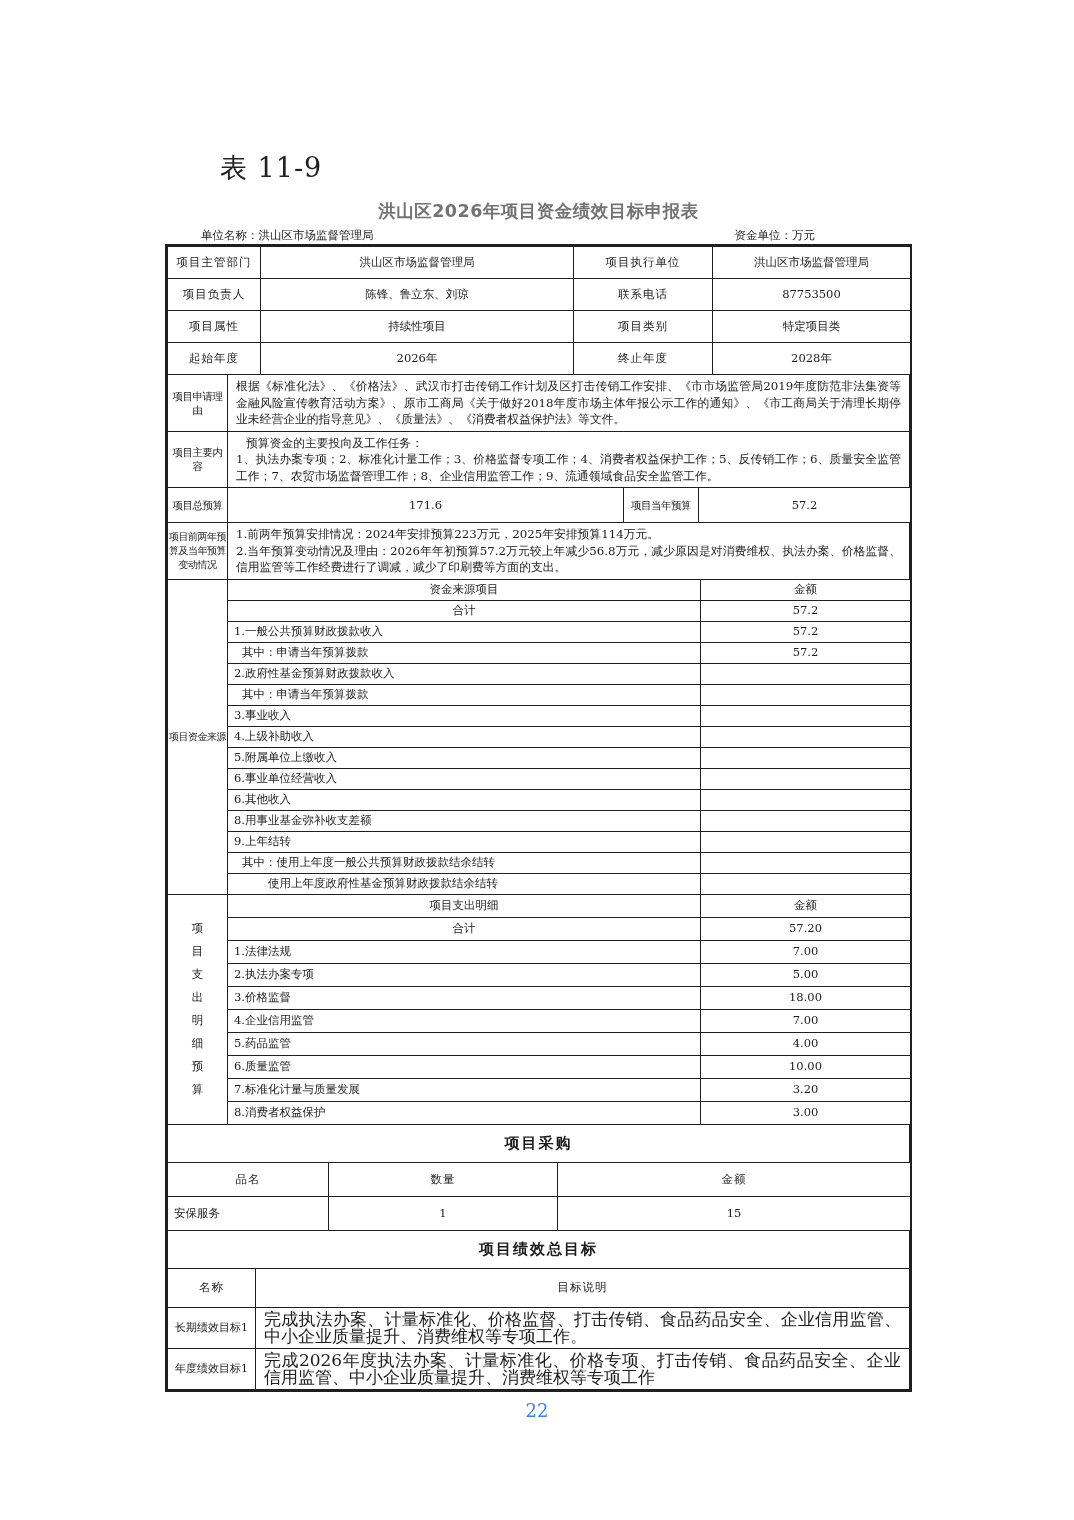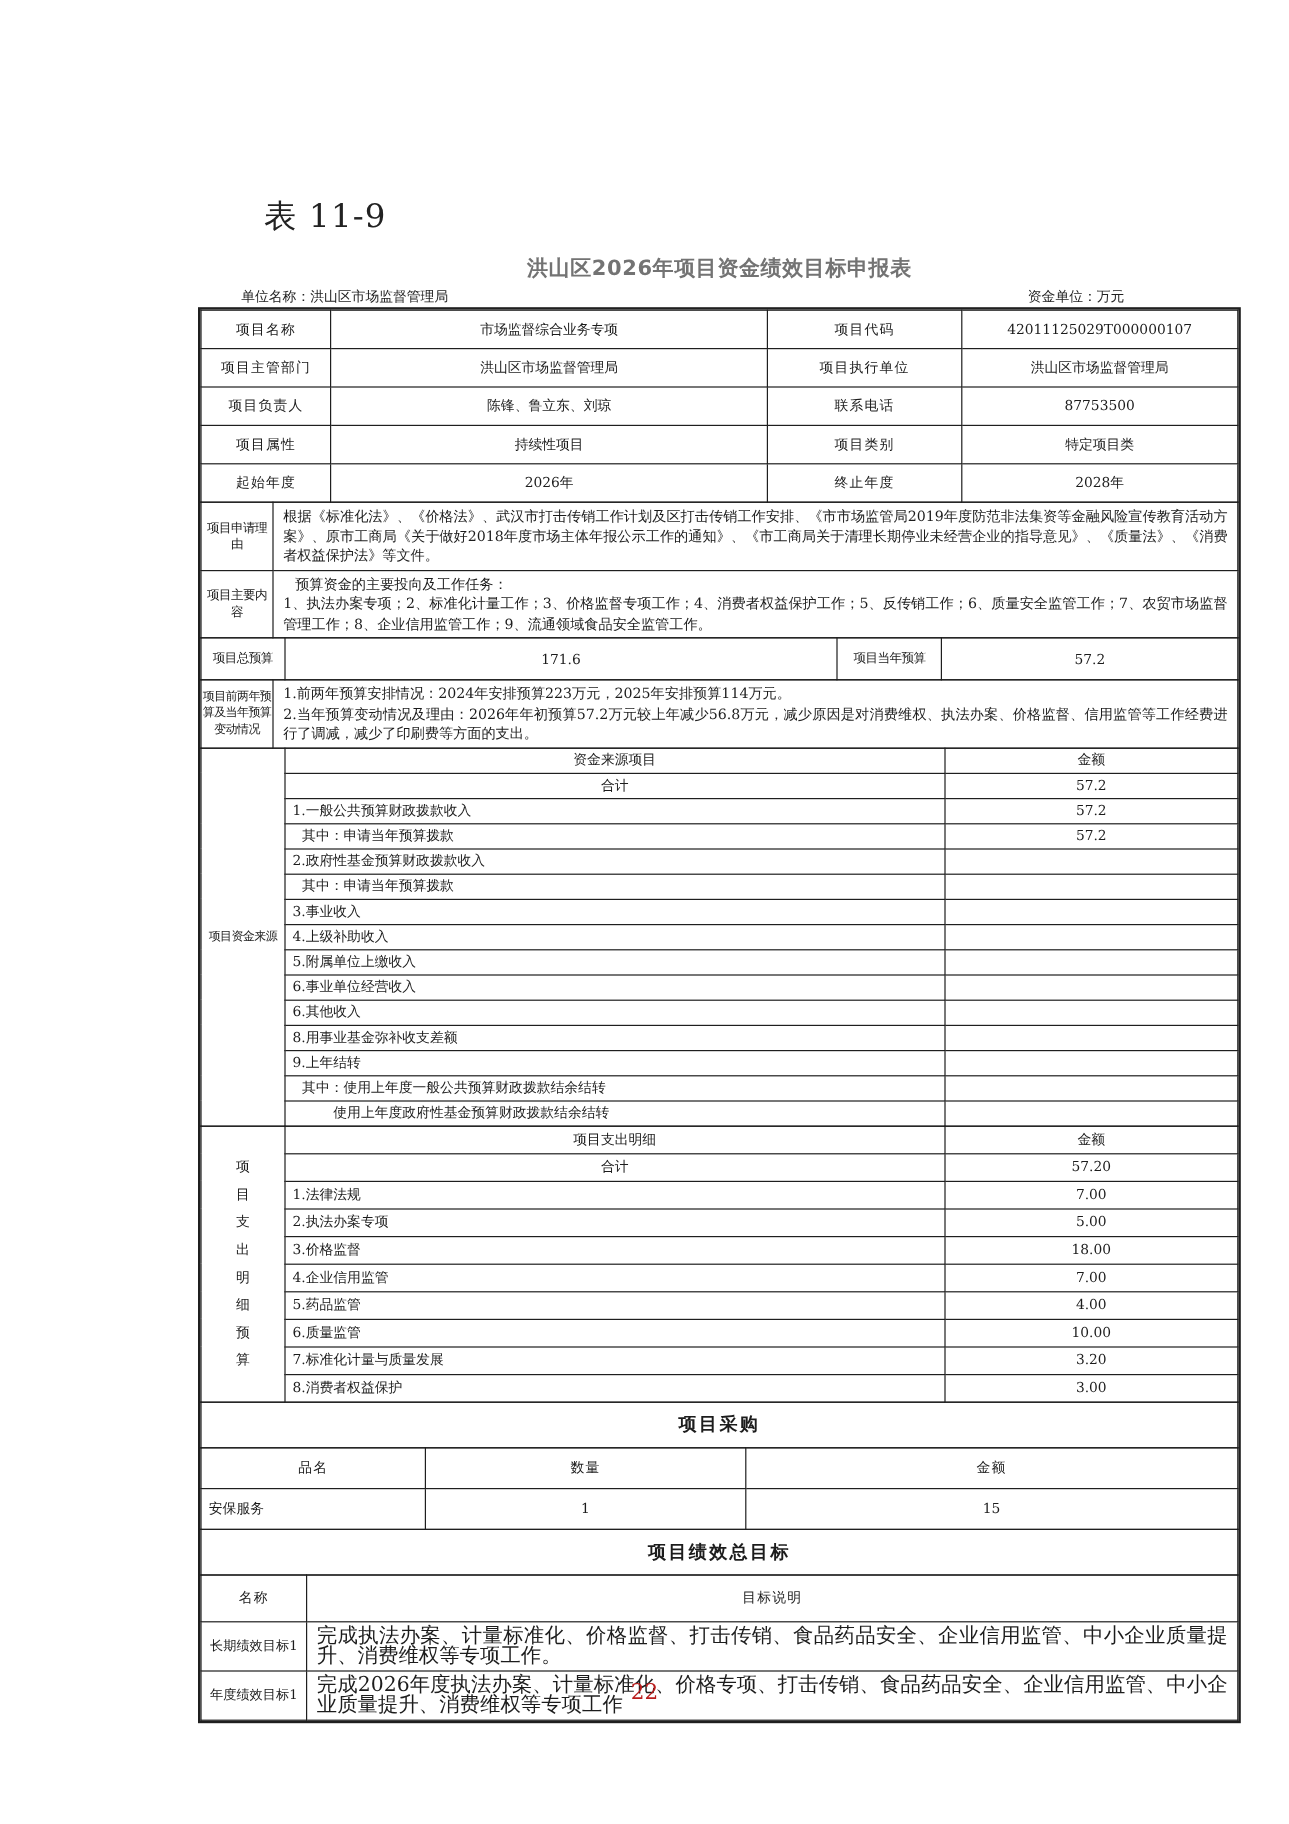--- a/index.html
+++ b/index.html
@@ -2,21 +2,21 @@
 <html><head>
 <meta charset="utf-8">
 <style>
   html,body{margin:0;padding:0;background:#ffffff;}
   body{
     width:1074px;height:1520px;position:relative;
     font-family:"DejaVu Serif","Liberation Serif",serif;
     color:#1c1c1c;
     -webkit-font-smoothing:antialiased;
   }
-  .content{position:absolute;left:165px;top:16px;width:869px;}
+  .content{position:absolute;left:165px;top:4px;width:747px;}
   .sheet-label{
     margin:146px 0 0 55px;
     font-size:27px;letter-spacing:1px;color:#222;
   }
   .doc-title{
     margin-top:13px;text-align:center;
     font-family:"DejaVu Sans","Liberation Sans",sans-serif;
     font-weight:bold;font-size:17.5px;letter-spacing:0.5px;color:#737373;
   }
   .meta-line{
@@ -59,21 +59,21 @@
   .vert-label{padding:0;text-align:center;margin-top:19px;}
   .vert-label .vtxt{
     display:inline-block;width:13px;
     word-break:break-all;line-height:23px;
     font-size:11.5px;text-align:center;
   }
   .goal-name{text-align:center;font-size:11px;letter-spacing:0;padding:2px 2px;}
   .goal-desc{text-align:justify;line-height:17px;font-size:17px;padding:3px 8px;}
   .page-number{
     position:absolute;left:0;top:1400px;width:1074px;
-    text-align:center;font-size:18px;color:#b91c1c;
+    text-align:center;font-size:18px;color:#3b82f6;
   }
 </style>
 </head>
 <body>
 
 <div class="content">
 
   <div class="sheet-label">表 11-9</div>
 
   <div class="doc-title">洪山区2026年项目资金绩效目标申报表</div>
@@ -86,26 +86,20 @@
   <div class="table-wrap">
 
     <table>
       <colgroup>
           <col style="width:93px">
           <col style="width:313px">
           <col style="width:139px">
           <col style="width:198px">
         </colgroup>
       <tbody>
-          <tr class="h27">
-        <td class="lbl">项目名称</td>
-        <td class="c">市场监督综合业务专项</td>
-        <td class="lbl">项目代码</td>
-        <td class="c">42011125029T000000107</td>
-      </tr>
       <tr class="h27">
         <td class="lbl">项目主管部门</td>
         <td class="c">洪山区市场监督管理局</td>
         <td class="lbl">项目执行单位</td>
         <td class="c">洪山区市场监督管理局</td>
       </tr>
       <tr class="h27">
         <td class="lbl">项目负责人</td>
         <td class="c">陈锋、鲁立东、刘琼</td>
         <td class="lbl">联系电话</td>

